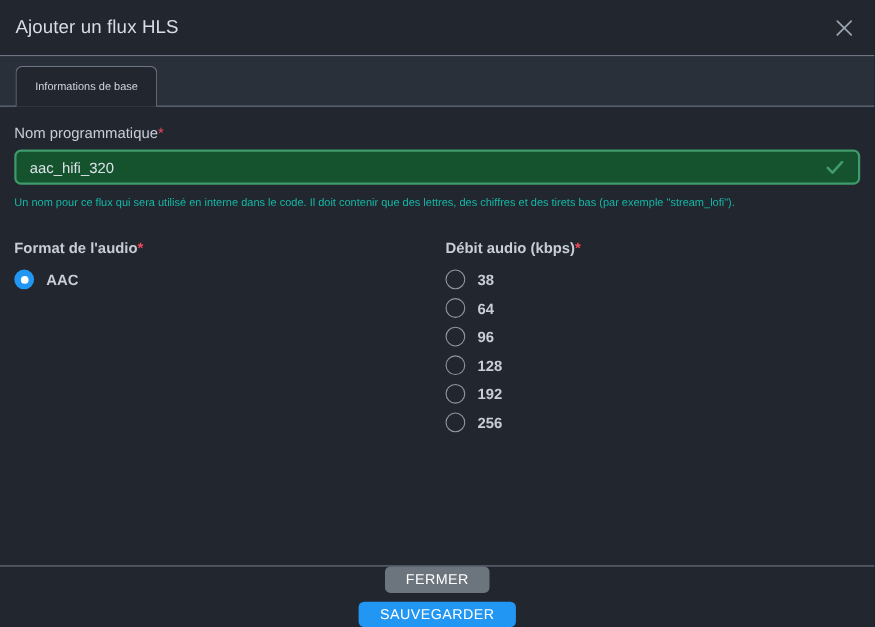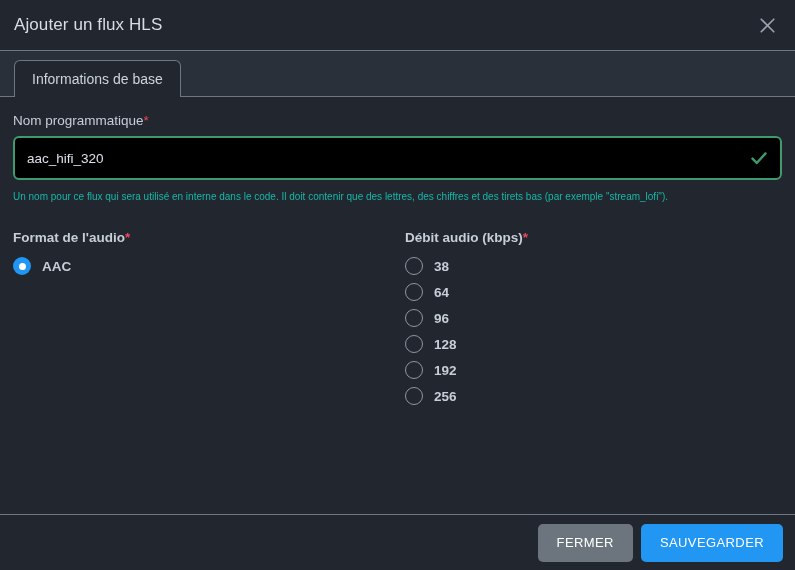--- a/index.html
+++ b/index.html
@@ -69,21 +69,21 @@
     height: 37px;
     box-sizing: border-box;
     padding: 0 17px;
     display: flex;
     align-items: center;
     background: #22262f;
     border: 1px solid #6e7683;
     border-bottom: none;
     border-top-left-radius: 6px;
     border-top-right-radius: 6px;
-    font-size: 14px;
+    font-size: 10px;
     color: #ccd4dd;
     cursor: pointer;
     position: relative;
     top: 1px;
     white-space: nowrap;
   }
 
   
   .dialog-body {
     flex: 1;
@@ -98,24 +98,24 @@
     margin-bottom: 8px;
     white-space: nowrap;
   }
   .req {
     color: #f0485b;
     font-size: 13.5px;
   }
 
   .input-wrap {
     position: relative;
-    height: 44px;
+    height: 32px;
     border: 2px solid #3f9b6d;
     border-radius: 6px;
-    background: #000000;
+    background: #14532d;
     display: flex;
     align-items: center;
     box-sizing: border-box;
   }
   .text-input {
     flex: 1;
     height: 100%;
     background: transparent;
     border: none;
     outline: none;
@@ -195,20 +195,21 @@
     height: 56px;
     min-height: 56px;
     border-top: 1px solid #6e7683;
     display: flex;
     align-items: center;
     justify-content: flex-end;
     padding: 0 12px;
     box-sizing: border-box;
     gap: 8px;
     background: #22262f;
+    flex-direction: column;
   }
   .btn {
     height: 38px;
     border: none;
     border-radius: 5px;
     font-family: "Liberation Sans", sans-serif;
     font-size: 13px;
     letter-spacing: .4px;
     cursor: pointer;
     padding: 0 19px;

